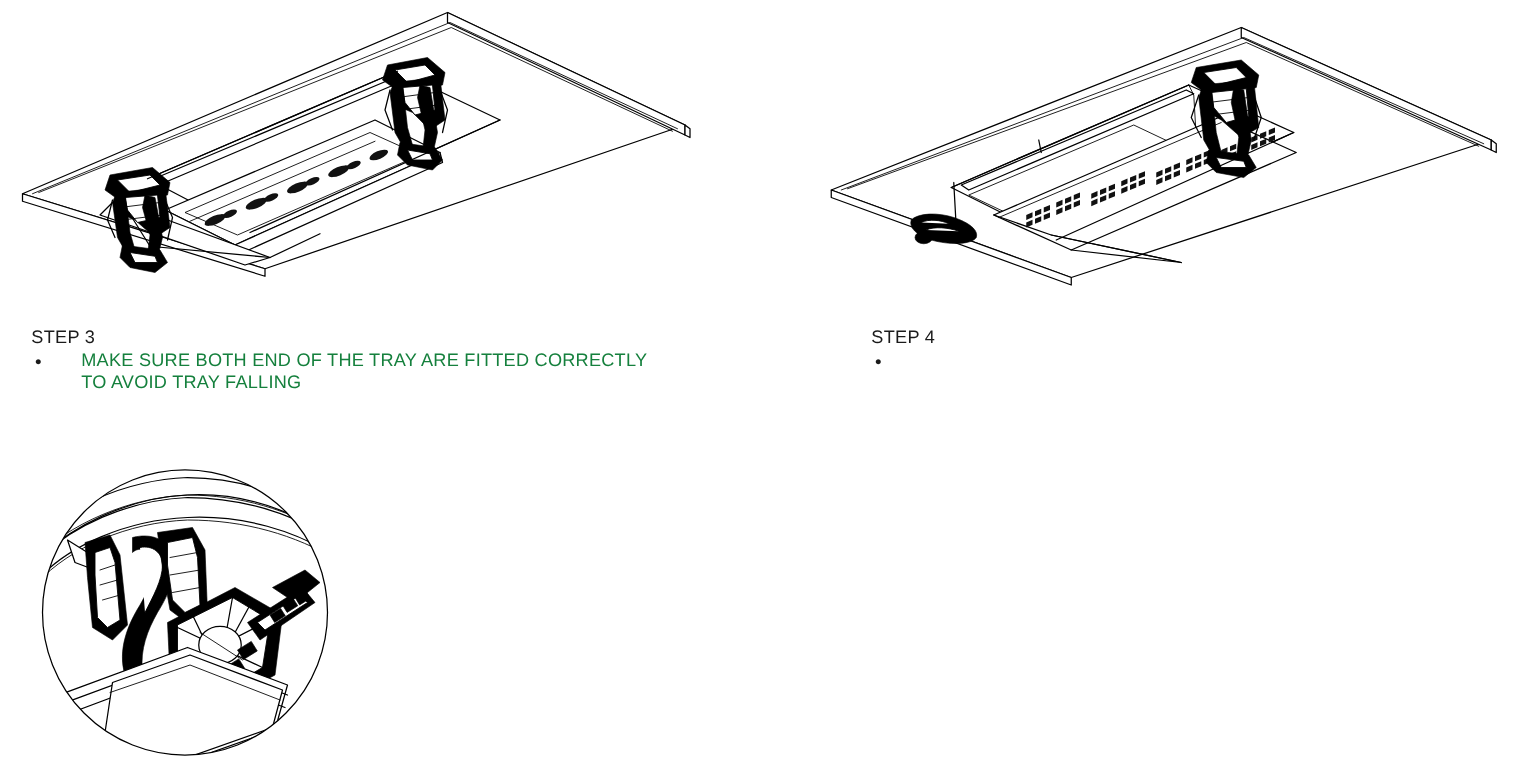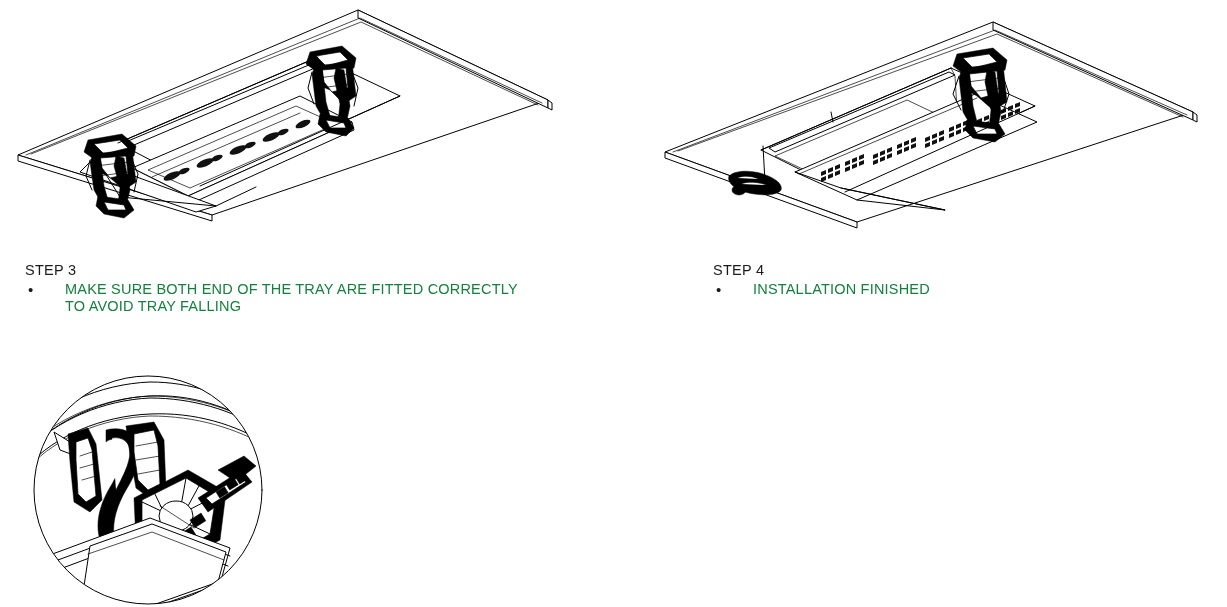--- a/index.html
+++ b/index.html
@@ -26,21 +26,21 @@
   }
   #figure-step3 { left: 0px;   top: 0px;   width: 580px; height: 245px; }
   #figure-step4 { left: 645px; top: 10px;  width: 580px; height: 235px; }
   #figure-detail { left: 30px; top: 370px; width: 280px; height: 237px; }
 
   .caption {
     position: absolute;
     line-height: 1.22;
   }
   #caption-step3 { left: 25px;  top: 262px; width: 600px; }
-  #caption-step4 { left: 697px; top: 262px; width: 430px; margin-left: 16px; }
+  #caption-step4 { left: 697px; top: 262px; width: 430px; }
 
   .step-title {
     font-size: 14.5px;
     letter-spacing: 0.25px;
     font-weight: 400;
     color: #1a1a1a;
     white-space: pre;
   }
   .bullet-row {
     display: flex;
@@ -350,17 +350,16 @@
       <span class="bullet-mark">•</span>
       <span class="bullet-text">MAKE SURE BOTH END OF THE TRAY ARE FITTED CORRECTLY
 TO AVOID TRAY FALLING</span>
     </div>
   </div>
 
   <div class="caption" id="caption-step4">
     <div class="step-title">STEP 4</div>
     <div class="bullet-row">
       <span class="bullet-mark">•</span>
-      <span class="bullet-text">INSTALLATION FINISHED</span>
     </div>
   </div>
 
 </div>
 
 </body></html>

